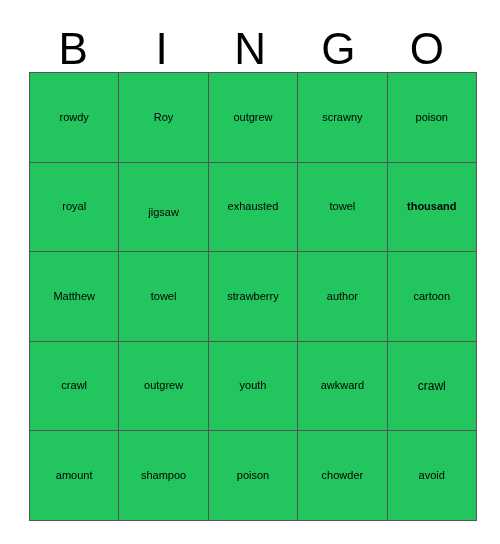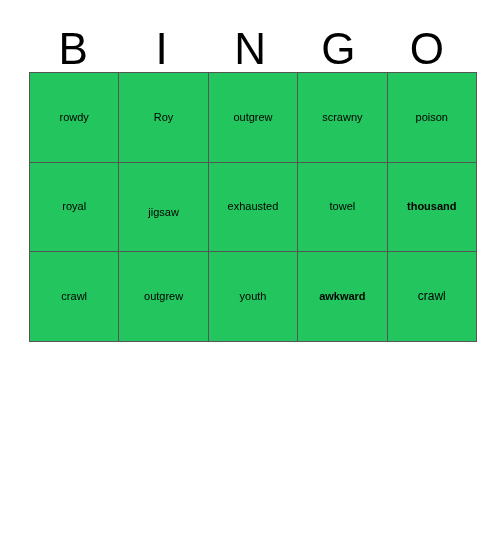--- a/index.html
+++ b/index.html
@@ -113,31 +113,65 @@
           </td>
         <td class="bingo-cell">
             <span class="cell-text" style="font-size: 11px;">towel</span>
           </td>
         <td class="bingo-cell">
             <span class="cell-text" style="font-size: 11px; font-weight: bold;">thousand</span>
           </td>
       </tr>
       <tr>
         <td class="bingo-cell">
+            <span class="cell-text" style="font-size: 11px;">Matthew</span>
+          </td>
+        <td class="bingo-cell">
+            <span class="cell-text" style="font-size: 11px;">towel</span>
+          </td>
+        <td class="bingo-cell">
+            <span class="cell-text" style="font-size: 11px;">strawberry</span>
+          </td>
+        <td class="bingo-cell">
+            <span class="cell-text" style="font-size: 11px;">author</span>
+          </td>
+        <td class="bingo-cell">
+            <span class="cell-text" style="font-size: 11px;">cartoon</span>
+          </td>
+      </tr>
+      <tr>
+        <td class="bingo-cell">
             <span class="cell-text" style="font-size: 11px;">crawl</span>
           </td>
         <td class="bingo-cell">
             <span class="cell-text" style="font-size: 11px;">outgrew</span>
           </td>
         <td class="bingo-cell">
             <span class="cell-text" style="font-size: 11px;">youth</span>
           </td>
         <td class="bingo-cell">
-            <span class="cell-text" style="font-size: 11px; font-weight: bold;">awkward</span>
+            <span class="cell-text" style="font-size: 11px;">awkward</span>
           </td>
         <td class="bingo-cell">
             <span class="cell-text" style="font-size: 12px;">crawl</span>
+          </td>
+      </tr>
+      <tr>
+        <td class="bingo-cell">
+            <span class="cell-text" style="font-size: 11px;">amount</span>
+          </td>
+        <td class="bingo-cell">
+            <span class="cell-text" style="font-size: 11px;">shampoo</span>
+          </td>
+        <td class="bingo-cell">
+            <span class="cell-text" style="font-size: 11px;">poison</span>
+          </td>
+        <td class="bingo-cell">
+            <span class="cell-text" style="font-size: 11px;">chowder</span>
+          </td>
+        <td class="bingo-cell">
+            <span class="cell-text" style="font-size: 11px;">avoid</span>
           </td>
       </tr>
     </tbody>
   </table>
 
 </div>
 
 </body></html>

